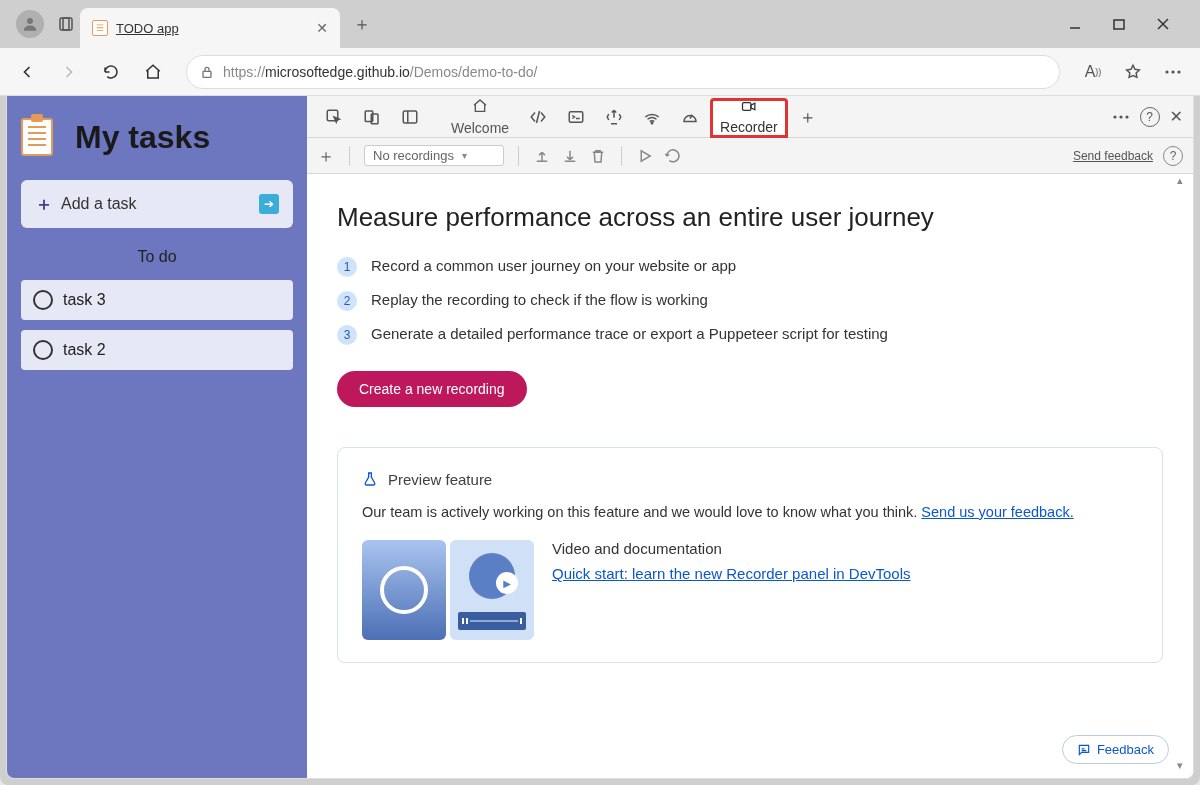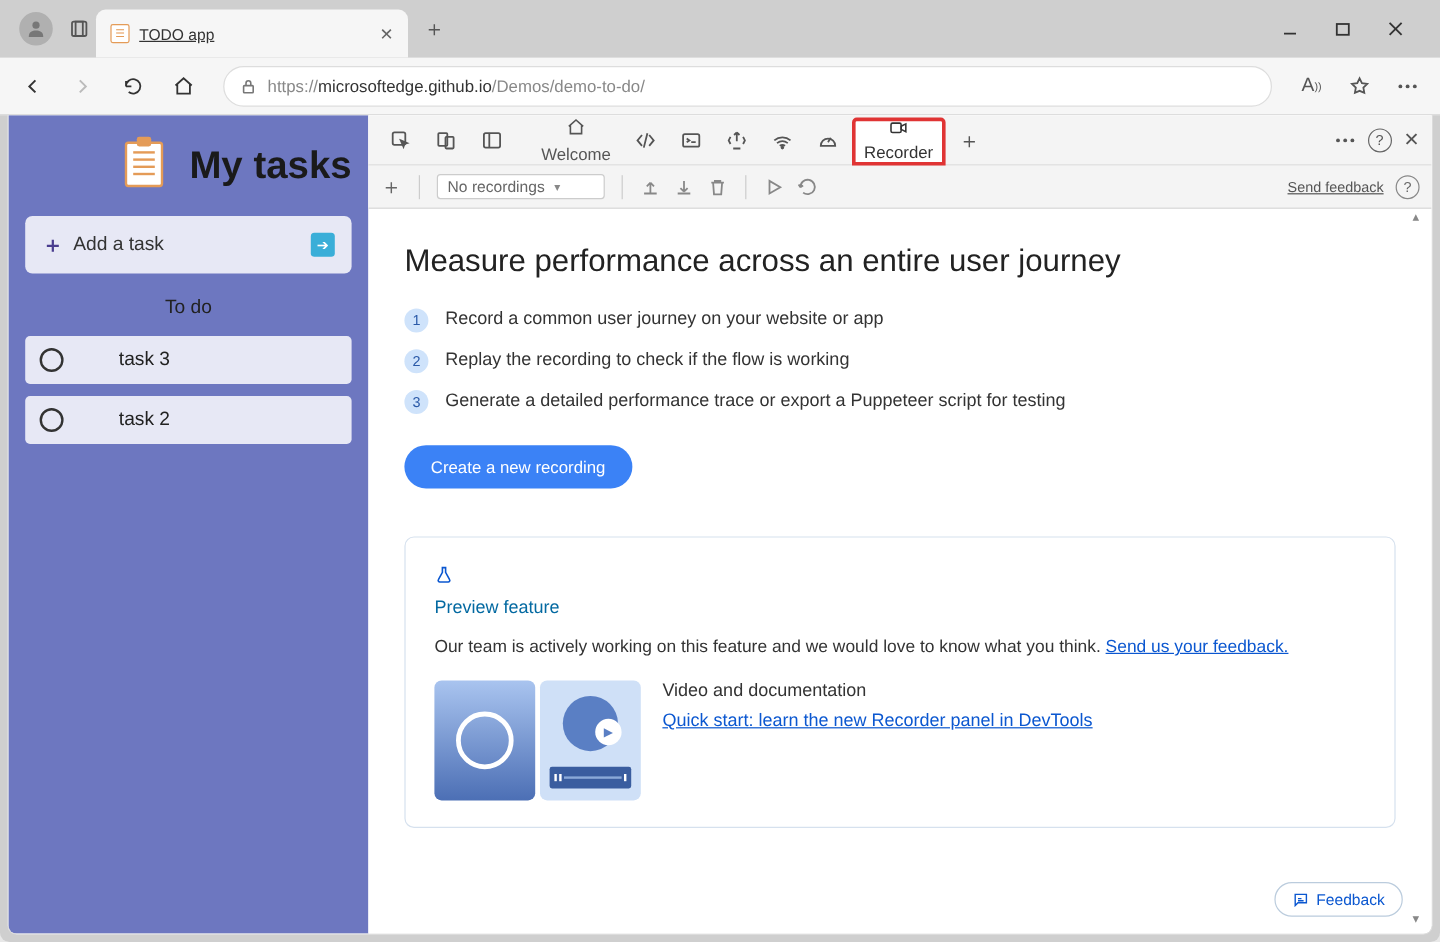--- a/index.html
+++ b/index.html
@@ -24,33 +24,33 @@
 .nav-btn.disabled { color:#bbb; }
 .addrbar { flex:1; height:34px; background:#fff; border:1px solid #ddd; border-radius:18px; display:flex; align-items:center; padding:0 12px; gap:8px; margin:0 8px; }
 .addrbar .lock { color:#777; }
 .url { font-size:14px; color:#888; }
 .url .host { color:#333; }
 .toolbar-right { display:flex; gap:6px; }
 
 
 .content { flex:1; display:flex; background:#fff; border-radius:0 0 8px 8px; overflow:hidden; margin:0 6px 6px 6px; border:1px solid #ddd; border-top:none;}
 .app { width:300px; background:#6d77c0; padding:14px; display:flex; flex-direction:column; gap:10px; }
-.app-title { display:flex; align-items:center; gap:22px; justify-content:flex-end; margin:8px 0 14px; }
+.app-title { display:flex; align-items:center; gap:22px; justify-content:flex-start; margin:8px 0 14px; }
 .app-title .clip-icon { width:32px;height:38px;background:#fff;border:2px solid #e49b57;border-radius:3px;position:relative; }
 .app-title .clip-icon::before{content:"";position:absolute;top:-6px;left:8px;width:12px;height:8px;background:#e49b57;border-radius:2px;}
 .app-title .clip-icon::after{content:"";position:absolute;top:6px;left:5px;right:5px;height:2px;background:#e49b57;box-shadow:0 6px 0 #e49b57,0 12px 0 #e49b57,0 18px 0 #e49b57;}
 .app-title h1 { font-size:32px; font-weight:700; color:#1a1a1a; }
 .add-task { background:#e7e8f5; border-radius:6px; padding:12px 14px; display:flex; align-items:center; gap:8px; cursor:pointer; }
 .add-task .plus { color:#4a3d8f; font-size:18px; font-weight:bold; }
 .add-task span.label { color:#333; font-size:16px; flex:1;}
 .add-task .go { width:20px;height:20px;background:#3aaed8;border-radius:3px;display:flex;align-items:center;justify-content:center;color:#fff;font-size:12px; }
 .section-label { text-align:center; color:#222; font-size:16px; margin:10px 0 4px; }
 .task { background:#e7e8f5; border-radius:4px; padding:10px 12px; display:flex; align-items:center; gap:10px; cursor:pointer; }
 .task .circle { width:20px;height:20px;border:2px solid #333;border-radius:50%; }
-.task .tname { font-size:16px; color:#222;margin-left:36px; }
+.task .tname { font-size:16px; color:#222; }
 
 
 .devtools { flex:1; display:flex; flex-direction:column; background:#fff; position:relative; }
 .dt-tabs { height:42px; border-bottom:1px solid #d8d8d8; display:flex; align-items:center; padding:0 10px; gap:4px; background:#f4f4f4; }
 .dt-tab-icon, .dt-tab { height:38px; display:flex; align-items:center; justify-content:center; padding:0 8px; color:#555; cursor:pointer; font-size:14px; border-radius:3px 3px 0 0; }
 .dt-tab { gap:6px;flex-direction:column; }
 .dt-tab.active { background:#fff; border:1px solid #d8d8d8; border-bottom:2px solid #0b57d0; color:#333; position:relative; top:1px; }
 .dt-tab.highlighted { outline:3px solid #e03434; outline-offset:-2px; }
 .dt-tabs .spacer { flex:1; }
 .dt-tabs .right-icons { display:flex; gap:10px; align-items:center; color:#555; }
@@ -59,24 +59,24 @@
 .dt-toolbar .sep { width:1px; height:20px; background:#ccc; margin:0 4px; }
 .dt-toolbar .dropdown { border:1px solid #ccc; border-radius:3px; padding:2px 8px; font-size:13px; display:flex; align-items:center; gap:8px; background:#fff; min-width:140px; }
 .dt-toolbar .link { margin-left:auto; font-size:12px; text-decoration:underline; color:#555; cursor:pointer; }
 .dt-toolbar .help { width:20px;height:20px;border:1px solid #888;border-radius:50%;display:flex;align-items:center;justify-content:center;font-size:12px; }
 
 .dt-body { flex:1; overflow:auto; padding:28px 30px; position:relative; }
 .dt-body h2 { font-size:26px; font-weight:500; color:#222; margin-bottom:24px; }
 .steps { display:flex; flex-direction:column; gap:14px; font-size:15px; color:#333; }
 .step { display:flex; gap:14px; align-items:flex-start; }
 .step .num { width:20px;height:20px;background:#cfe3fb;border-radius:50%;display:flex;align-items:center;justify-content:center;font-size:12px;color:#2b5aa8; }
-.cta-btn { margin-top:26px; background:#3b82f6; color:#fff; border:none; border-radius:20px; padding:10px 22px; font-size:14px; font-weight:500; cursor:pointer; }
+.cta-btn { margin-top:26px; background:#be185d; color:#fff; border:none; border-radius:20px; padding:10px 22px; font-size:14px; font-weight:500; cursor:pointer; }
 
 .preview-box { margin-top:40px; border:1px solid #d6e1ee; border-radius:8px; padding:22px 24px; }
-.preview-head { display:flex; gap:10px; color:#0369a1; font-size:15px; margin-bottom:14px;flex-direction:column; }
+.preview-head { display:flex; align-items:center; gap:10px; color:#404040; font-size:15px; margin-bottom:14px; }
 .preview-text { font-size:14.5px; color:#333; line-height:1.4; }
 .preview-text a { color:#0b57d0; text-decoration:underline; }
 .preview-media { display:flex; gap:18px; margin-top:18px; align-items:flex-start; }
 .thumb { width:84px;height:100px;background:#4c6fb5;border-radius:6px;position:relative;overflow:hidden; display:flex;align-items:center;justify-content:center; }
 .thumb.a { background:linear-gradient(#a9c4ef,#4c6fb5); }
 .thumb.a::after{content:"";width:40px;height:40px;border:4px solid #fff;border-radius:50%;position:absolute; }
 .thumb.b { background:#cfe0f7; }
 .thumb.b .avatar{width:46px;height:46px;background:#5a7fc4;border-radius:50%;margin-top:-28px;}
 .thumb.b .play{position:absolute;width:22px;height:22px;background:#fff;border-radius:50%;top:32px;right:16px;display:flex;align-items:center;justify-content:center;color:#5a7fc4;font-size:10px;}
 .thumb.b .bar{position:absolute;bottom:10px;left:8px;right:8px;height:18px;background:#3a5d9f;border-radius:2px; display:flex;align-items:center;padding:0 4px;gap:2px;}

